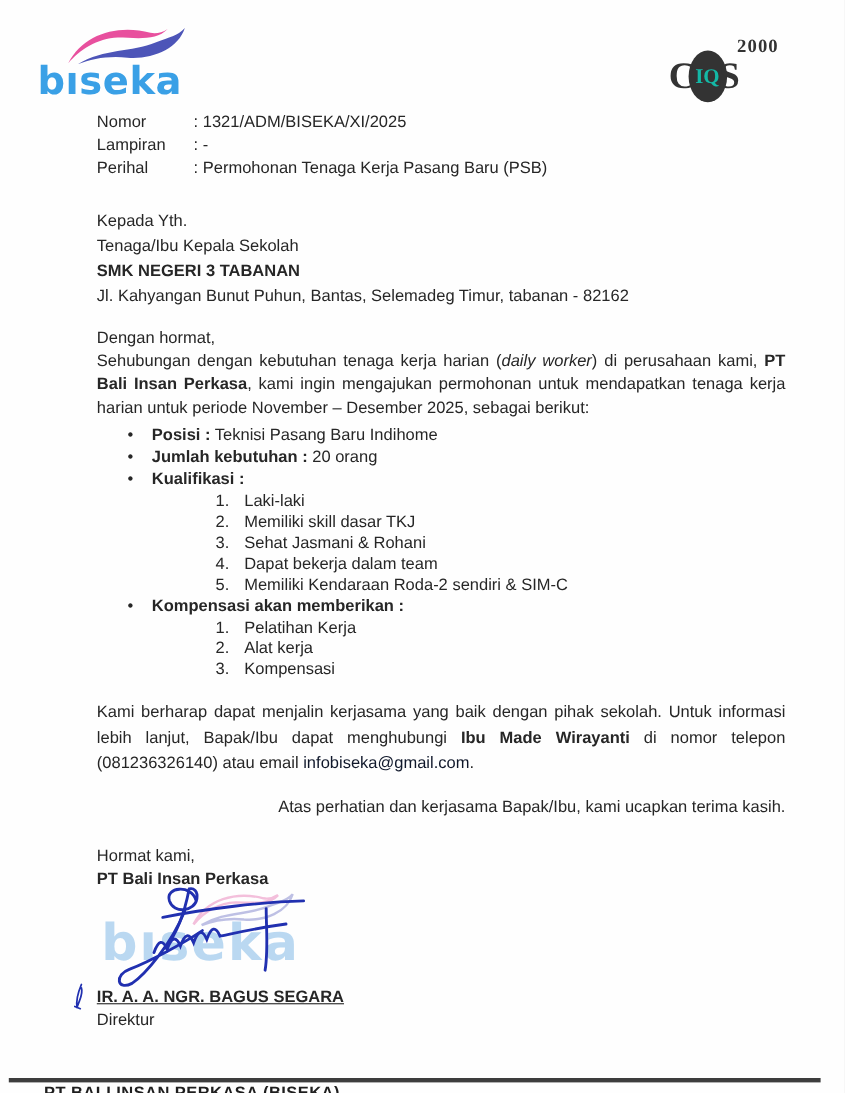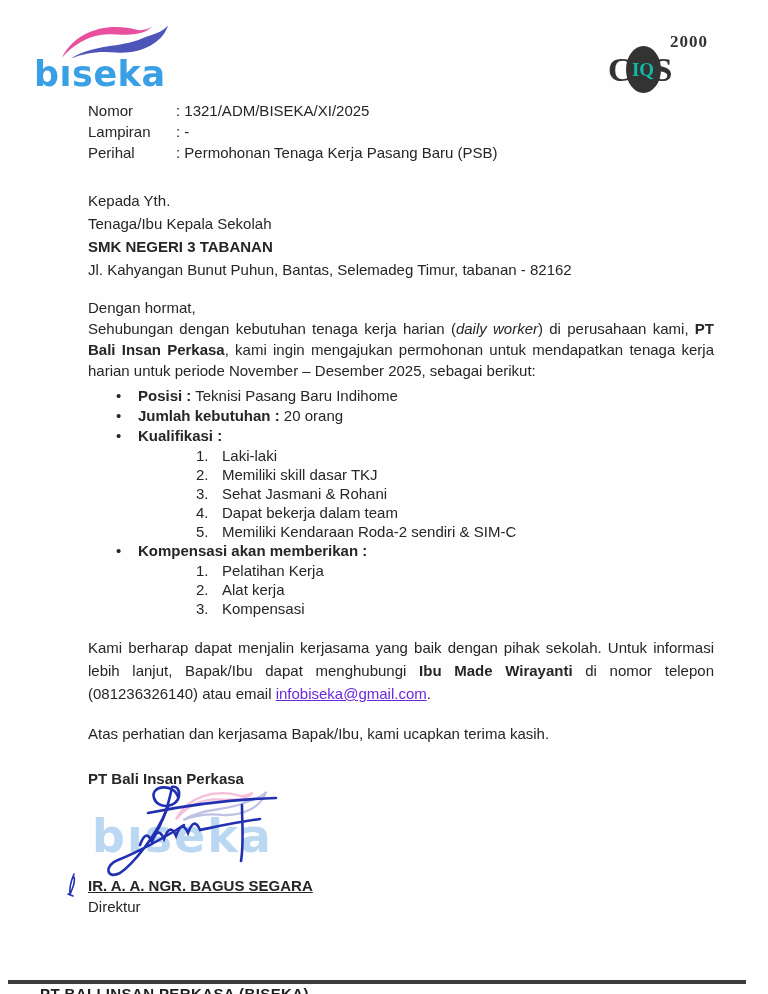--- a/index.html
+++ b/index.html
@@ -33,22 +33,22 @@
   .italic{font-style:italic;}
   .salutation{margin-top:16px;line-height:21px;}
   .intro{line-height:21px;text-align:justify;margin:0;}
   .bullet-list{margin:5px 0 0 26px;padding:0;list-style:none;}
   .bullet-li{position:relative;padding-left:24px;line-height:20px;}
   .bullet-li::before{content:"\2022";position:absolute;left:2px;font-size:15px;}
   .num-list{margin:0 0 0 58px;padding:0;list-style:none;counter-reset:item;}
   .num-li{line-height:19px;}
   .num-li::before{counter-increment:item;content:counter(item) ".";display:inline-block;width:26px;}
   .close-para{margin:18px 0 0 0;line-height:23px;text-align:justify;}
-  .email-link{color:#6d28d9;text-decoration:underline;cursor:pointer;}
-  .thanks{margin-top:18px;line-height:21px;}
+  .email-link{color:#0f172a;cursor:pointer;}
+  .thanks{margin-top:18px;line-height:21px;text-align:right;}
   .sign-block{margin-top:24px;line-height:21px;}
   .sign-area{position:relative;height:86px;}
   .stamp{position:absolute;left:4px;top:0;width:230px;}
   .stamp-wave{display:block;margin-left:64px;opacity:.55;}
   .stamp-text{
     font-family:"DejaVu Sans",sans-serif;font-weight:bold;font-size:46px;line-height:38px;
     color:#78b4e5;opacity:.5;letter-spacing:2px;margin-top:-6px;
   }
   .sig-svg{position:absolute;left:2px;top:-8px;}
   .sign-name{font-weight:bold;text-decoration:underline;position:relative;display:inline-block;}
@@ -129,20 +129,21 @@
           <li class="num-li">Kompensasi</li>
         </ol>
       </li>
     </ul>
 
     <p class="close-para"><span>Kami berharap dapat menjalin kerjasama yang baik dengan pihak sekolah. Untuk informasi lebih lanjut, Bapak/Ibu dapat menghubungi </span><span class="bold">Ibu Made Wirayanti</span><span> di nomor telepon (081236326140) atau email </span><a class="email-link">infobiseka@gmail.com</a><span>.</span></p>
 
     <p class="thanks">Atas perhatian dan kerjasama Bapak/Ibu, kami ucapkan terima kasih.</p>
 
     <div class="sign-block">
+      <div>Hormat kami,</div>
       <div class="bold">PT Bali Insan Perkasa</div>
 
       <div class="sign-area">
 
         <div class="stamp">
           <svg class="stamp-wave" width="130" height="34" viewBox="0 0 130 46">
             <path d="M4,41 C20,10 56,0 90,9 C96,10 102,9 108,5 C96,18 74,14 56,14 C34,15 16,27 4,41 Z" fill="none" stroke="#eb8cc0" stroke-width="3"></path>
             <path d="M14,42 C42,25 70,30 96,19 C110,13 118,13 126,4 C119,26 92,37 66,35 C46,33 29,36 14,42 Z" fill="none" stroke="#8a8fd0" stroke-width="3"></path>
           </svg>
           <div class="stamp-text">bıseka</div>

